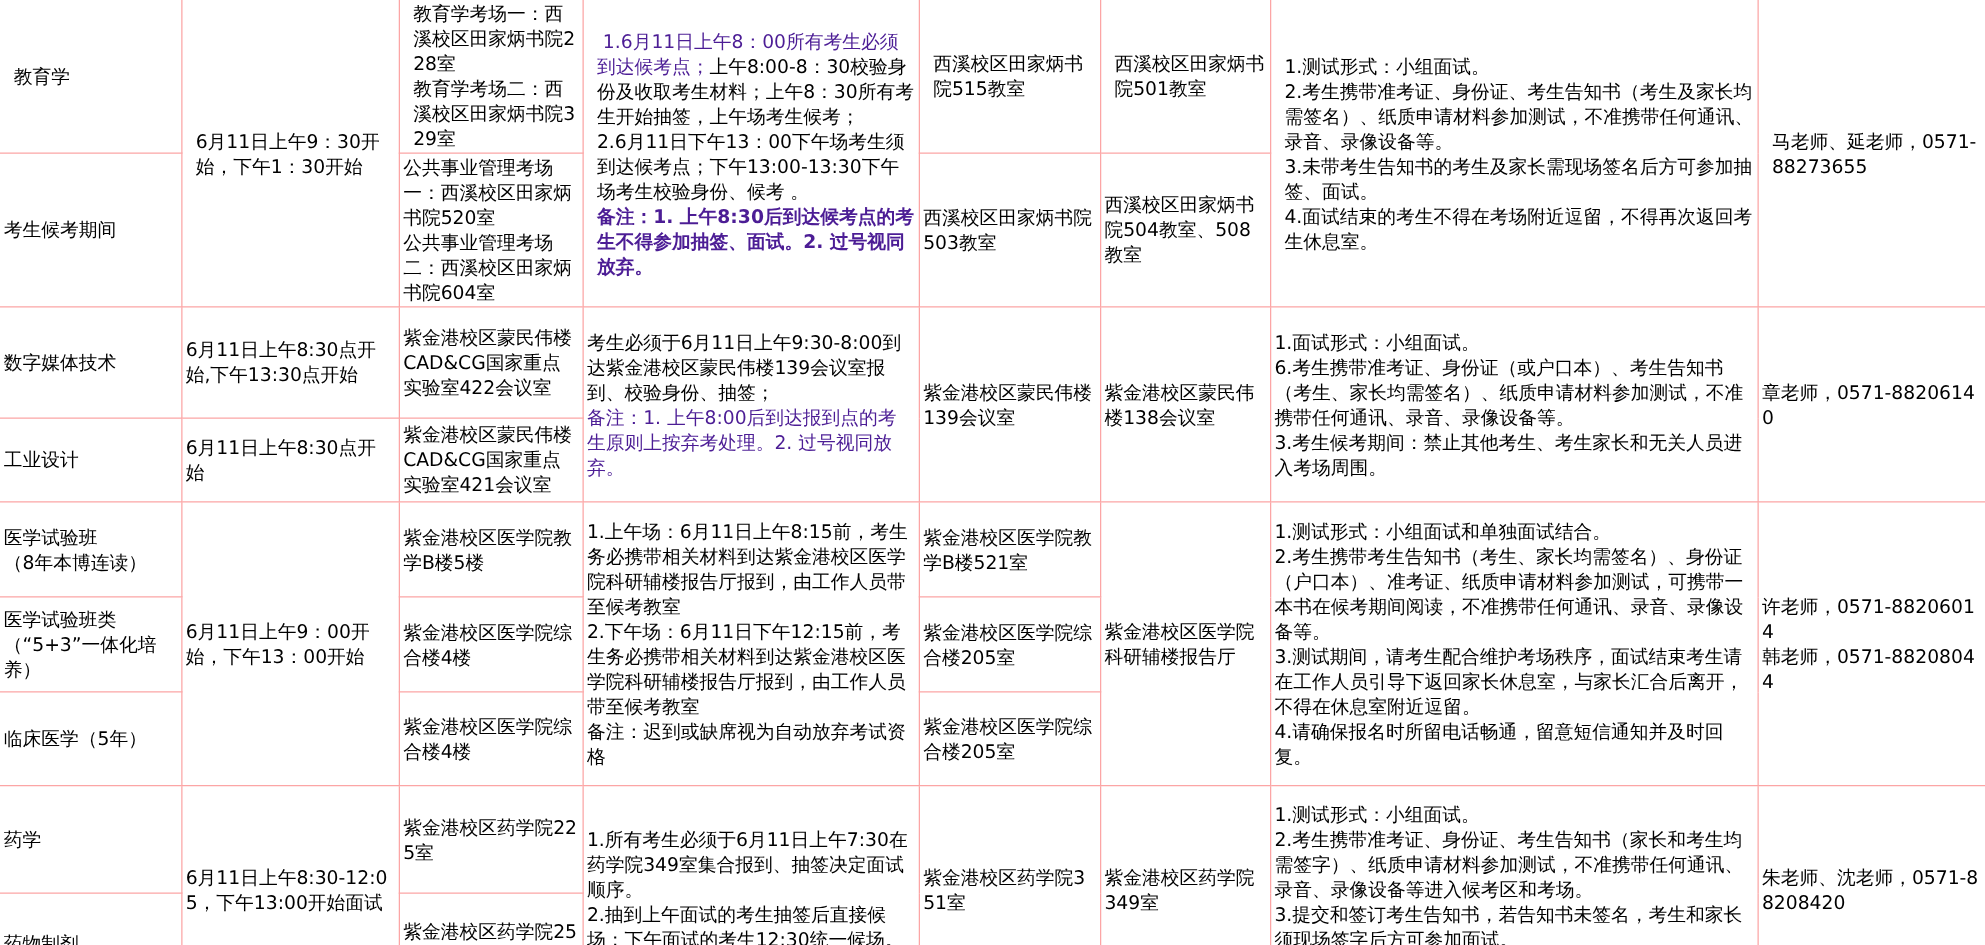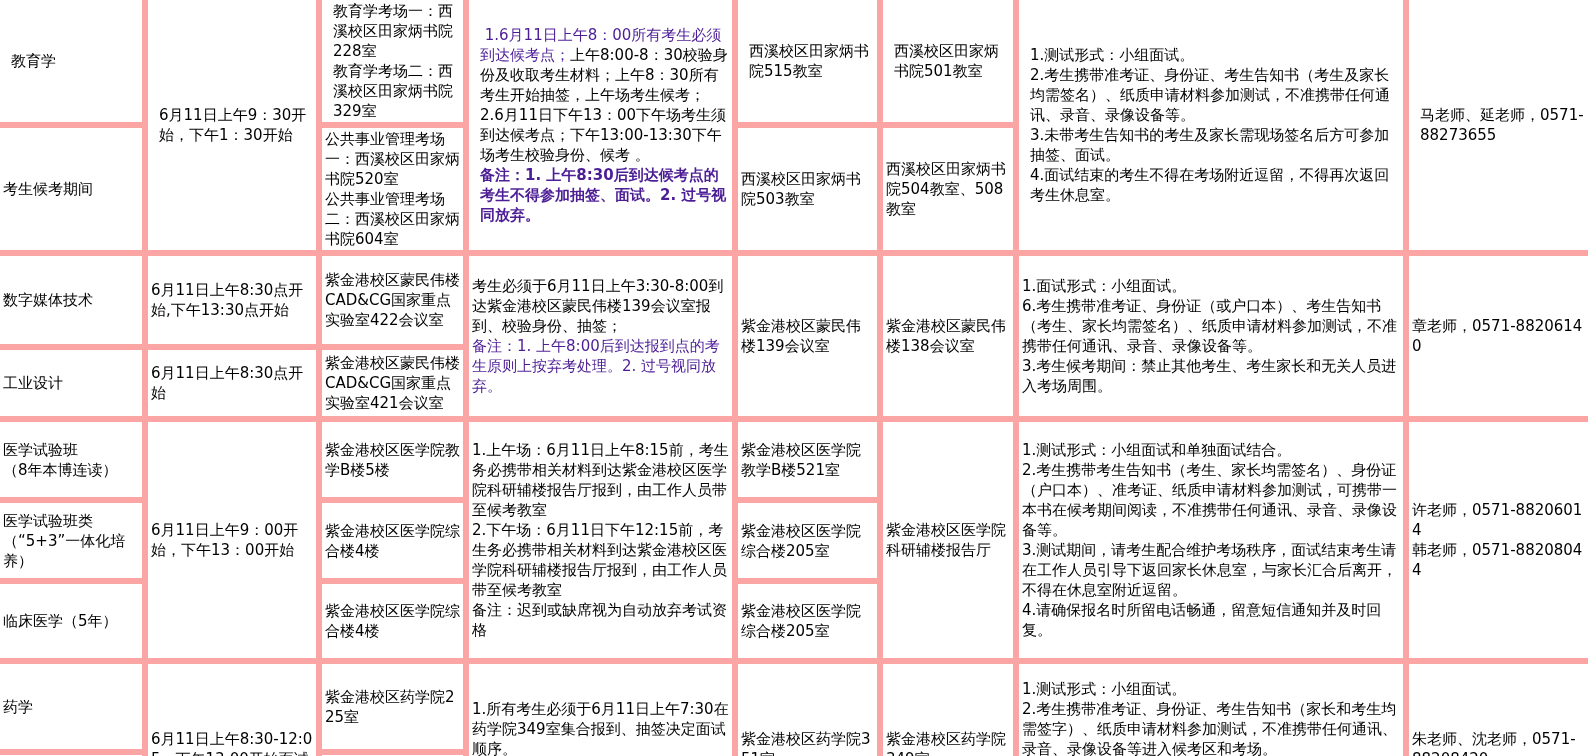--- a/index.html
+++ b/index.html
@@ -10,21 +10,21 @@
     height: 756px;
     overflow: hidden;
     font-family: "DejaVu Sans", sans-serif;
   }
   table.sched {
     border-collapse: collapse;
     table-layout: fixed;
     width: 1588px;
   }
   table.sched td {
-    border: 6px solid #fca5a5;
+    border: 1px solid #fca5a5;
     padding: 1px 3px;
     vertical-align: middle;
     font-size: 15px;
     line-height: 20px;
     color: #000000;
     white-space: pre-line;
     word-break: break-all;
     overflow: hidden;
   }
   
@@ -81,21 +81,21 @@
       <td>公共事业管理考场一：西溪校区田家炳书院520室
 公共事业管理考场二：西溪校区田家炳书院604室</td>
       <td>西溪校区田家炳书院503教室</td>
       <td>西溪校区田家炳书院504教室、508教室</td>
     </tr>
 
     <tr class="r-b1">
       <td class="first-col">数字媒体技术</td>
       <td>6月11日上午8:30点开始,下午13:30点开始</td>
       <td>紫金港校区蒙民伟楼CAD&amp;CG国家重点实验室422会议室</td>
-      <td rowspan="2"><span>考生必须于6月11日上午3:30-8:00到达紫金港校区蒙民伟楼139会议室报到、校验身份、抽签；
+      <td rowspan="2"><span>考生必须于6月11日上午9:30-8:00到达紫金港校区蒙民伟楼139会议室报到、校验身份、抽签；
 </span><span class="red">备注：1. 上午8:00后到达报到点的考生原则上按弃考处理。2. 过号视同放弃。</span></td>
       <td rowspan="2">紫金港校区蒙民伟楼139会议室</td>
       <td rowspan="2">紫金港校区蒙民伟楼138会议室</td>
       <td rowspan="2">1.面试形式：小组面试。
 6.考生携带准考证、身份证（或户口本）、考生告知书（考生、家长均需签名）、纸质申请材料参加测试，不准携带任何通讯、录音、录像设备等。
 3.考生候考期间：禁止其他考生、考生家长和无关人员进入考场周围。</td>
       <td rowspan="2" class="last-col">章老师，0571-88206140</td>
     </tr>
     <tr class="r-b2">
       <td class="first-col">工业设计</td>

